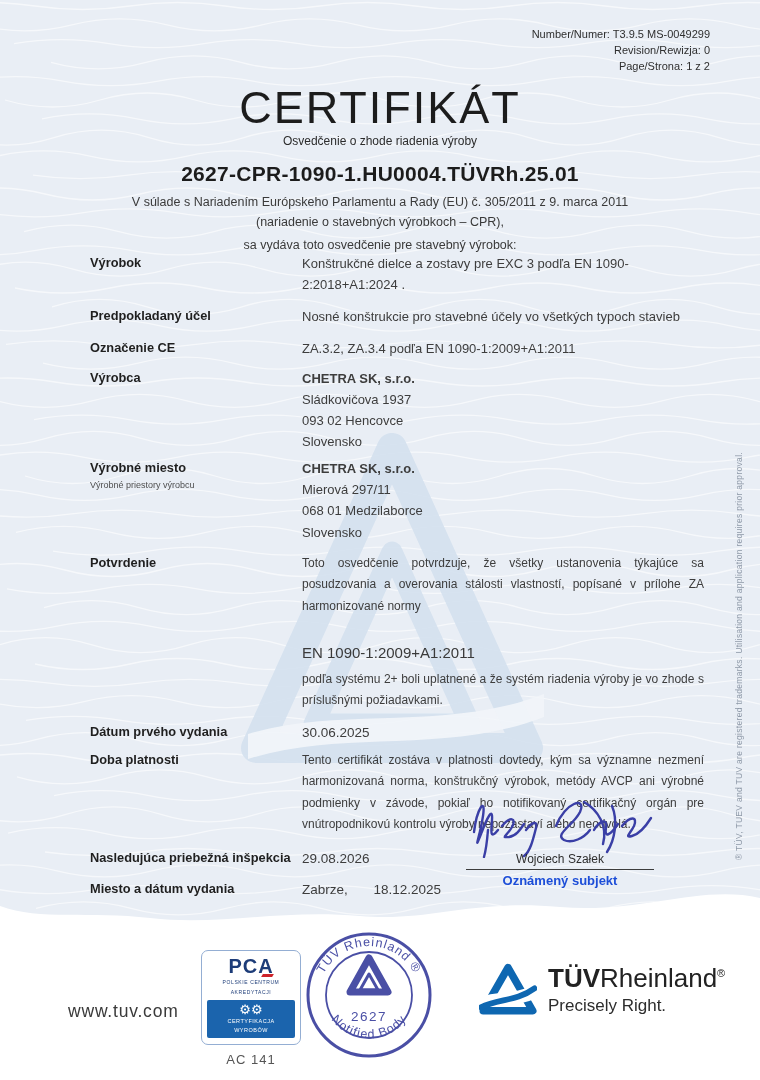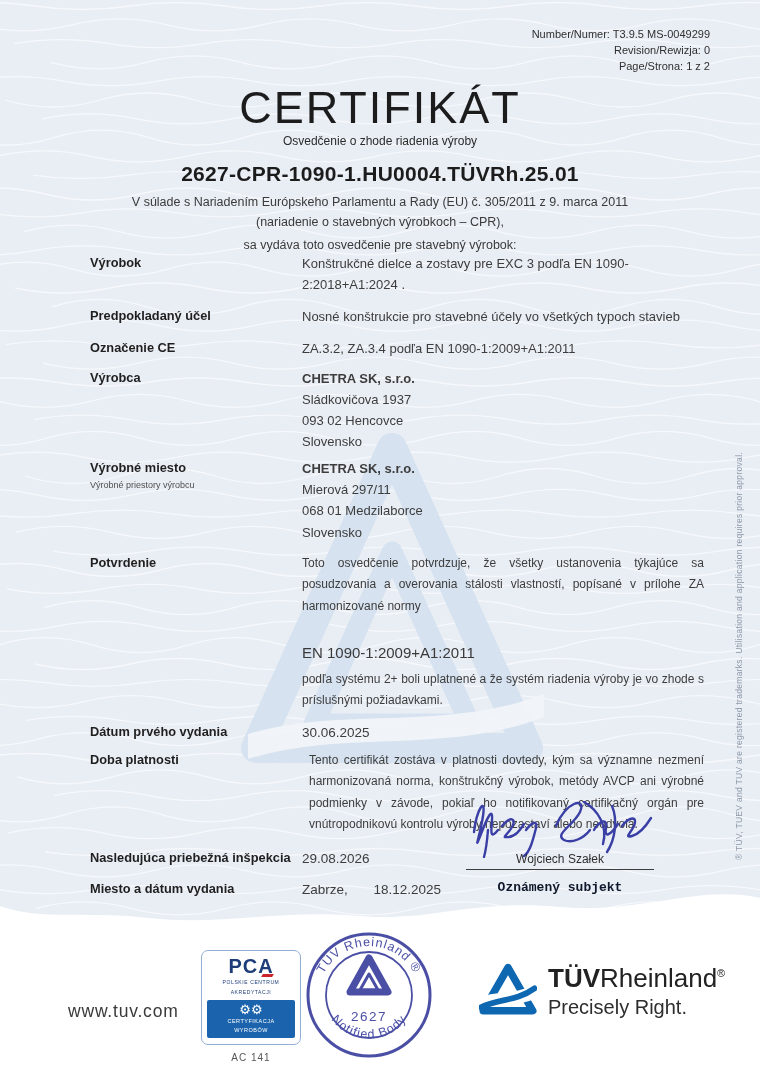--- a/index.html
+++ b/index.html
@@ -29,55 +29,55 @@
   .content { position:absolute; top:253px; left:90px; right:56px; }
   .row { display:flex; align-items:flex-start; }
   .lbl { width:212px; flex:none; font-weight:700; font-size:12.8px; color:#1f1f1f; line-height:1.55; }
   .sublbl { font-weight:400; font-size:9px; color:#4f4f4f; margin-top:1px; }
   .val { flex:1; font-size:13px; line-height:1.62; color:#3d3d3d; }
   .val.narrow { max-width:392px; }
   .val .bold { font-weight:700; }
   .small-just { font-size:12px; line-height:1.8; text-align:justify; max-width:402px; }
   .norm-line { font-size:15px; margin-top:24px; margin-bottom:3px; color:#3a3a3a; }
   .mb-a { margin-bottom:11px; } .mb-b { margin-bottom:10px; } .mb-c { margin-bottom:9px; }
-  .mb-d { margin-bottom:6px; }  .mb-e { margin-bottom:12px;gap:7px; }
+  .mb-d { margin-bottom:6px; }  .mb-e { margin-bottom:12px; }
   .date-val { font-size:13.5px; }
   .place-date .d2 { display:inline-block; margin-left:22px; }
 
   
   .sig-block { position:absolute; left:452px; top:786px; width:216px; text-align:center; }
   .sig-svg { display:block; margin:0 auto -6px auto; }
   .sig-name { font-size:12px; color:#2e2e2e; }
   .sig-line { border:none; border-top:1.6px solid #3c3c3c; margin:3px 14px 0 14px; }
-  .sig-role { font-size:13px; font-weight:700; color:#0f172a; margin-top:10px;font-family:Liberation Mono, monospace; }
+  .sig-role { font-size:13px; font-weight:700; color:#1d4ed8; margin-top:3px; }
 
   
   .side-note { position:absolute; top:452px; right:26px; transform-origin:100% 0; transform:rotate(-90deg); font-size:8.5px; color:#8e99a8; white-space:nowrap; letter-spacing:.3px; }
 
   
   .website { position:absolute; left:68px; top:1001px; font-size:17.5px; color:#3a3a3a; letter-spacing:.8px; }
   .pca { position:absolute; left:201px; top:950px; width:100px; text-align:center; }
   .pca-box { border:1.5px solid #94aed3; border-radius:7px; background:#ffffff; padding:5px 5px 6px 5px; }
   .pca-logo { font-size:20px; font-weight:700; color:#1d3c78; letter-spacing:1px; line-height:1; position:relative; display:inline-block; }
   .pca-logo::after { content:''; position:absolute; right:1px; bottom:-1px; width:11px; height:3px; background:#cc2229; transform:skewX(-30deg); }
   .pca-org { font-size:5px; color:#1d3c78; letter-spacing:.6px; line-height:1.5; margin-top:2px; }
   .pca-block { background:#1b64ad; color:#ffffff; margin-top:4px; border-radius:2px; padding:3px 2px 4px 2px; }
   .pca-gears { font-size:13px; line-height:1.1; color:#ffffff; }
   .pca-cert { font-size:5.5px; letter-spacing:.5px; line-height:1.5; }
-  .pca-code { margin-top:7px; font-size:10px; color:#555555; letter-spacing:1px; }
+  .pca-code { margin-top:7px; font-size:13px; color:#555555; letter-spacing:1px; }
 
   .stamp { position:absolute; left:303px; top:929px; }
   .stamp text, .stamp textPath { font-family:"Liberation Sans", sans-serif; fill:#4a4fa5; }
 
   .brand { position:absolute; left:479px; top:963px; display:flex; align-items:flex-start; }
   .brand-text { margin-left:11px; margin-top:2px; color:#222222; }
   .brand-line1 { font-size:26px; line-height:1; white-space:nowrap; }
   .brand-line1 .tuv { font-weight:700; }
   .brand-line1 .reg { font-size:11px; vertical-align:super; }
-  .brand-tagline { font-size:20px; margin-top:5px; color:#2d2d2d; }
+  .brand-tagline { font-size:17px; margin-top:5px; color:#2d2d2d; }
 </style>
 </head>
 <body>
 
 <div class="page">
 
   <svg class="bg-svg" width="760" height="930" viewBox="0 0 760 930">
     <defs>
       <clipPath id="bgclip">
         <path d="M0 0 H760 V898 C700 884 640 914 560 907 C470 899 432 922 360 916 C280 909 220 926 150 918 C90 911 40 921 0 906 Z"></path>

